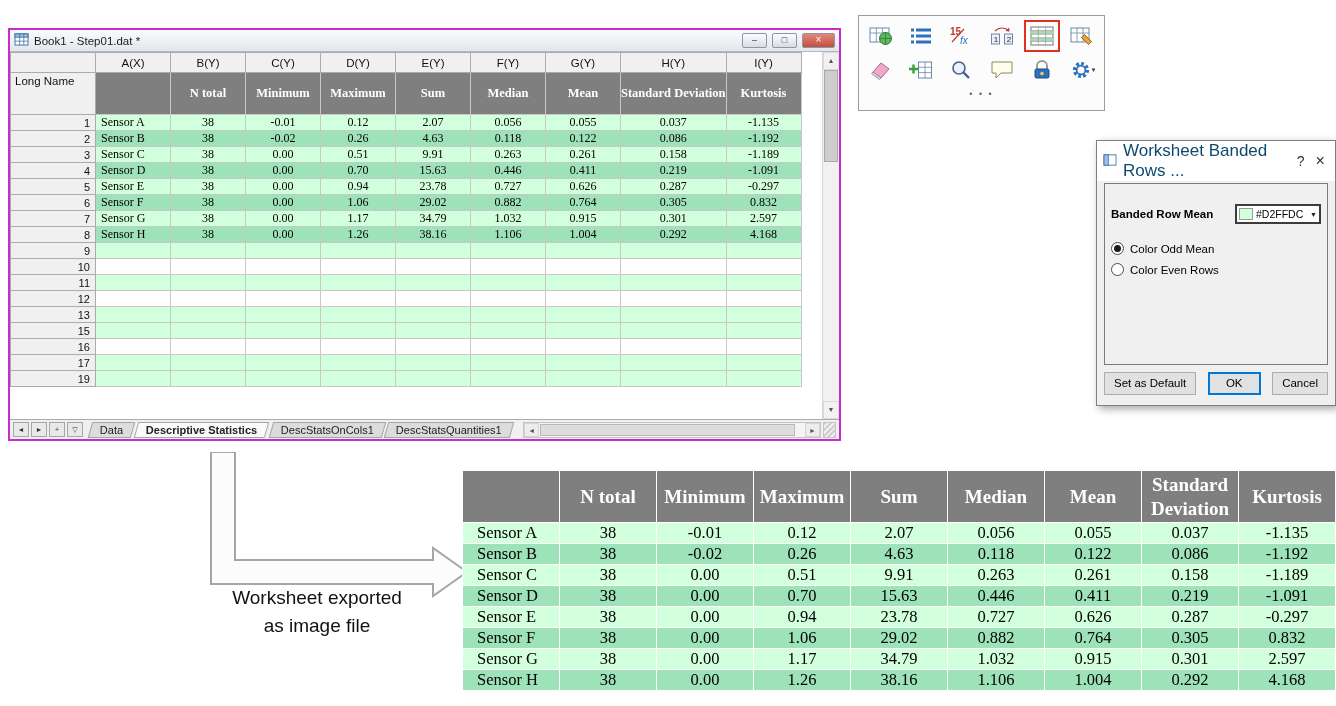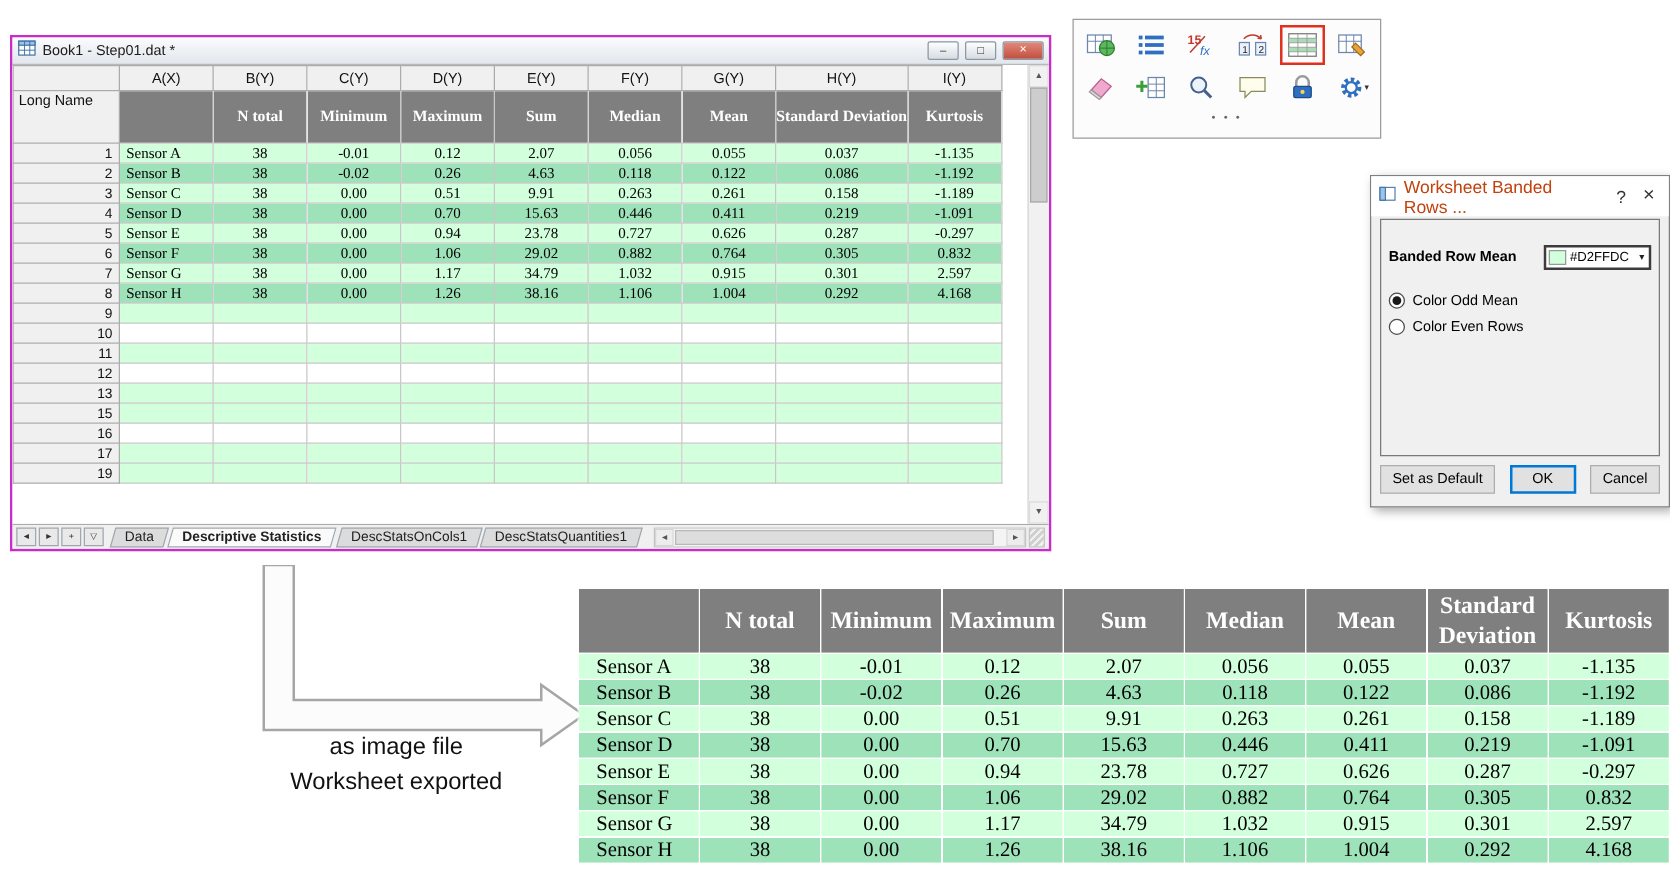--- a/index.html
+++ b/index.html
@@ -47,21 +47,21 @@
   .tb-icon.hl{outline:2px solid #E0301E}
   .tb-dots{text-align:center;font-size:9px;color:#666;letter-spacing:2px;line-height:14px}
   .gear-arrow{font-size:7px;color:#333;margin-left:-3px}
 
   
   .callout{position:absolute;left:1192px;top:18px;padding:4px 9px;font-size:21px;color:#101010;background:#98F798}
 
   
   .dialog{position:absolute;left:1096px;top:140px;width:240px;height:266px;background:#F0F0F0;border:1px solid #7F7F7F;box-shadow:3px 3px 8px rgba(0,0,0,.35);display:flex;flex-direction:column}
   .dlg-title{flex:0 0 28px;background:#FFFFFF;display:flex;align-items:center;gap:6px;padding:0 8px 0 6px}
-  .dlg-title-text{font-size:14px;color:#c2410c}
+  .dlg-title-text{font-size:17px;color:#0c4a6e}
   .dlg-help,.dlg-close{font-size:14px;color:#333;width:18px;text-align:center;cursor:default}
   .dlg-close{font-size:16px}
   .dlg-panel{flex:1;margin:2px 7px 4px;border:1px solid #7A7A7A;padding:20px 6px 10px;display:flex;flex-direction:column}
   .dlg-row{display:flex;align-items:center;justify-content:space-between}
   .dlg-label{font-size:11.5px;font-weight:700;color:#000}
   .combo{width:86px;height:20px;background:#fff;border:1px solid #7A7A7A;display:flex;align-items:center;gap:3px;padding:0 3px}
   .combo.focus{border:2px solid #3C3C3C;padding:0 2px}
   .swatch{width:14px;height:12px;border:1px solid #999;background:#fff;flex:0 0 14px}
   .combo-val{font-size:10.5px;color:#000}
   .combo-arrow{margin-left:auto;font-size:7px;color:#222}
@@ -506,22 +506,22 @@
       <button class="dlg-btn">Cancel</button>
     </div>
   </div>
 
   <div class="flow-arrow">
     <svg width="285" height="155" viewBox="0 0 285 155">
         <polygon points="18,0 42,0 42,108 240,108 240,96 274,120 240,144 240,132 18,132" fill="#FCFCFC" stroke="#A6A6A6" stroke-width="2"></polygon>
       </svg>
   </div>
   <div class="caption">
+    <div>Worksheet exported</div>
     <div>as image file</div>
-    <div>Worksheet exported</div>
   </div>
 
   <div class="exp-wrap">
     <table class="exp-table">
       <thead>
           <tr id="exp-headrow">
             <th class="exp-hdr" style="background: rgb(127, 127, 127);"></th>
             <th class="exp-hdr" style="background: rgb(127, 127, 127);">N total</th>
             <th class="exp-hdr" style="background: rgb(127, 127, 127);">Minimum</th>
             <th class="exp-hdr" style="background: rgb(127, 127, 127);">Maximum</th>

